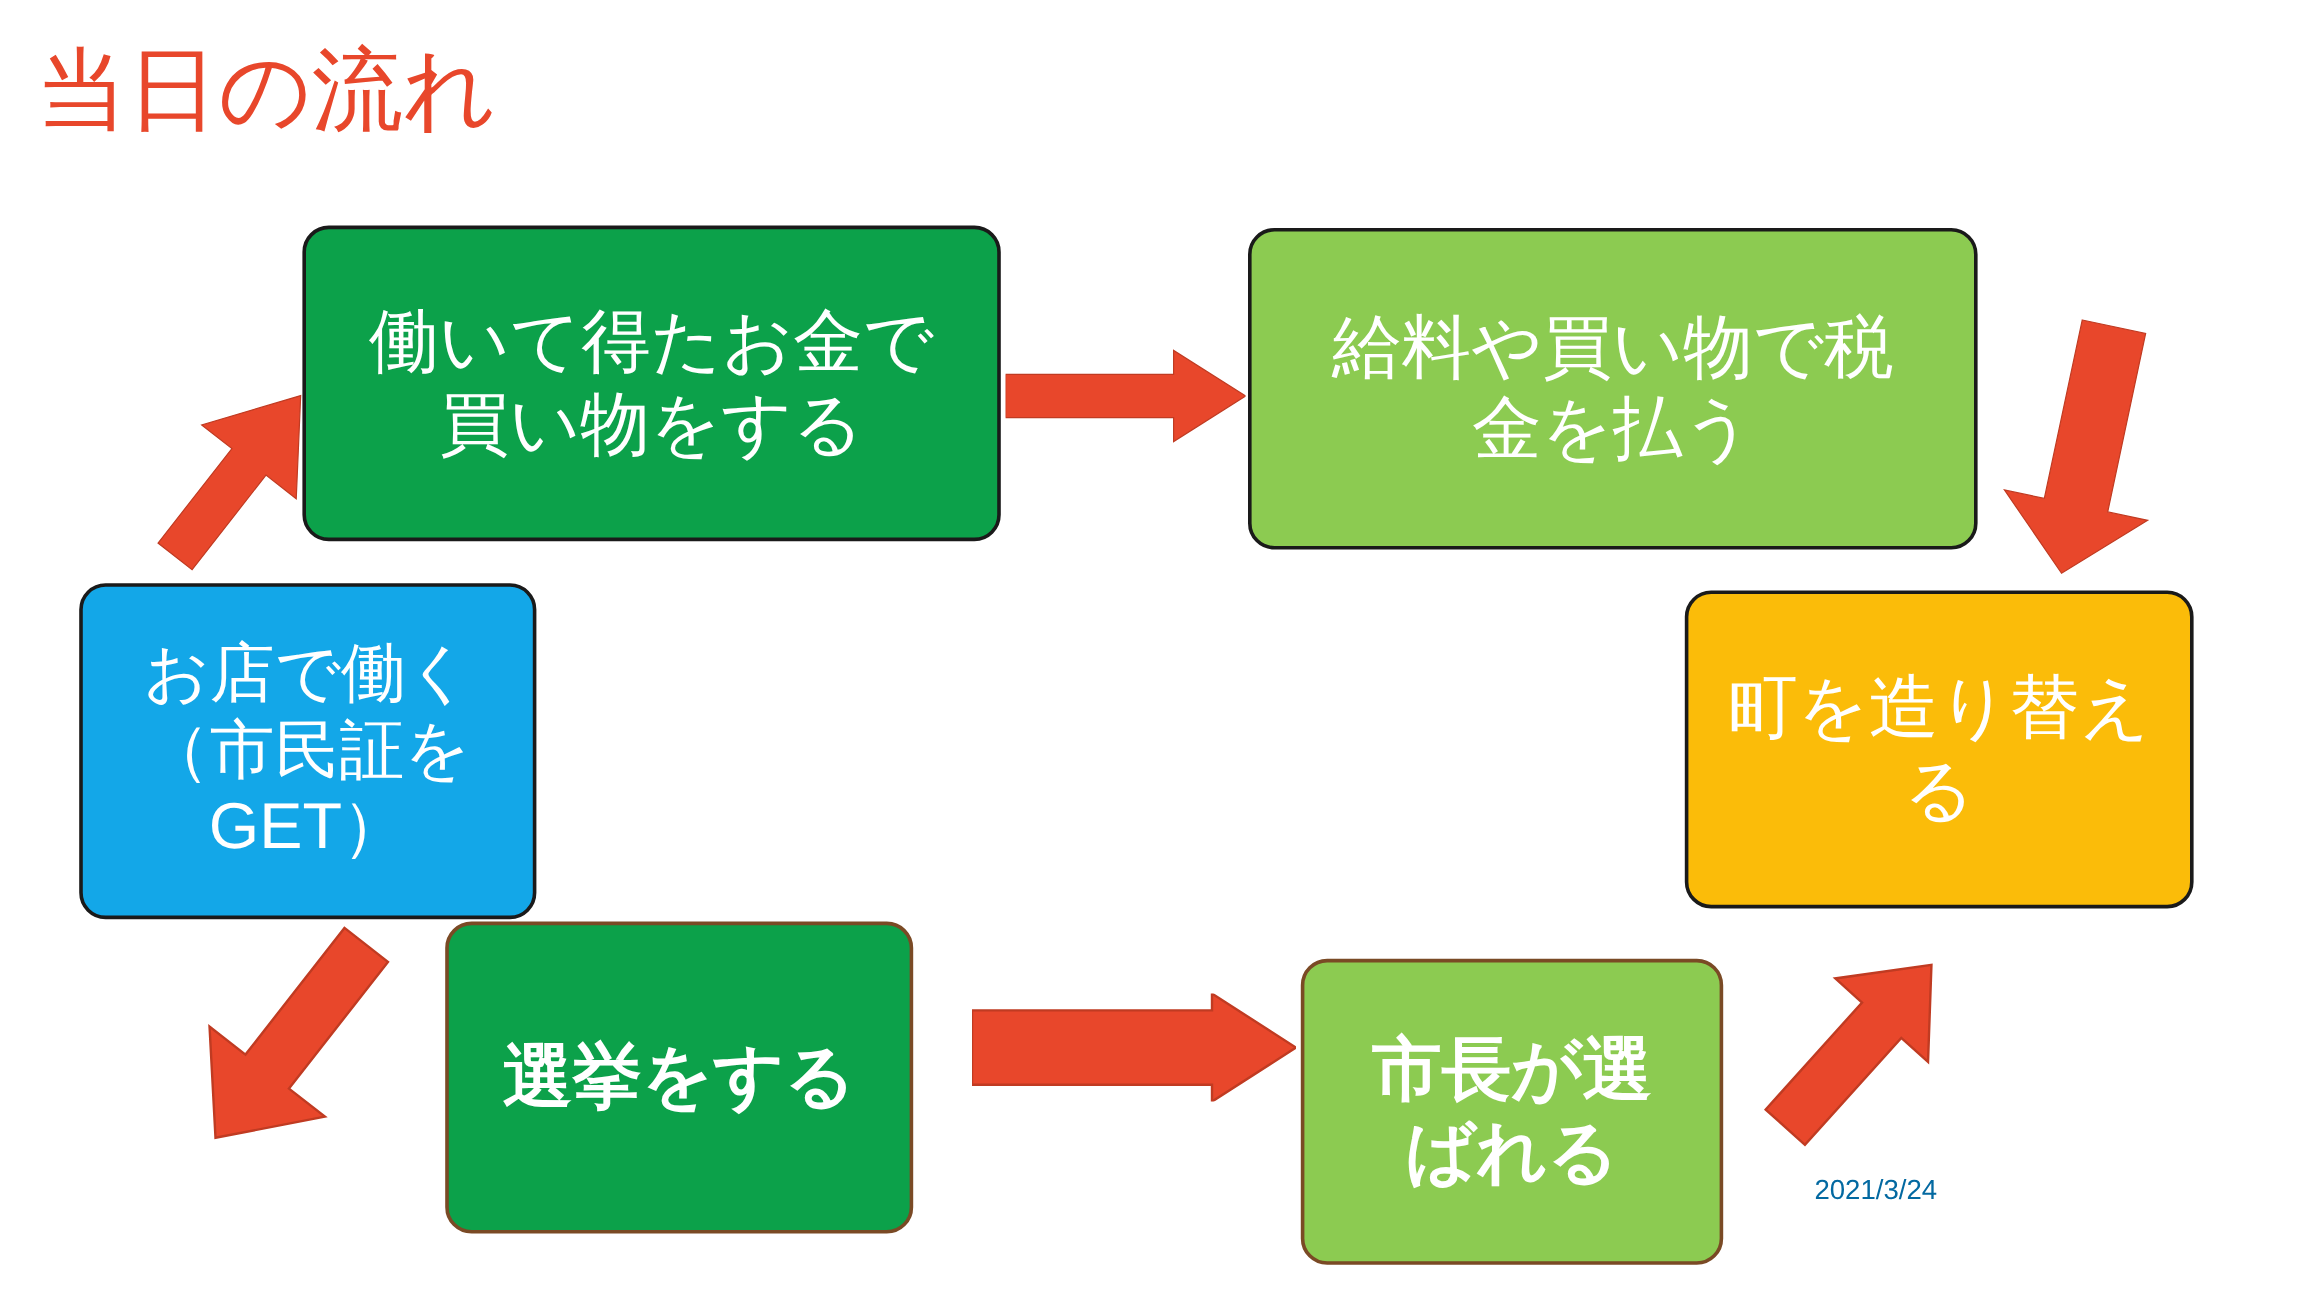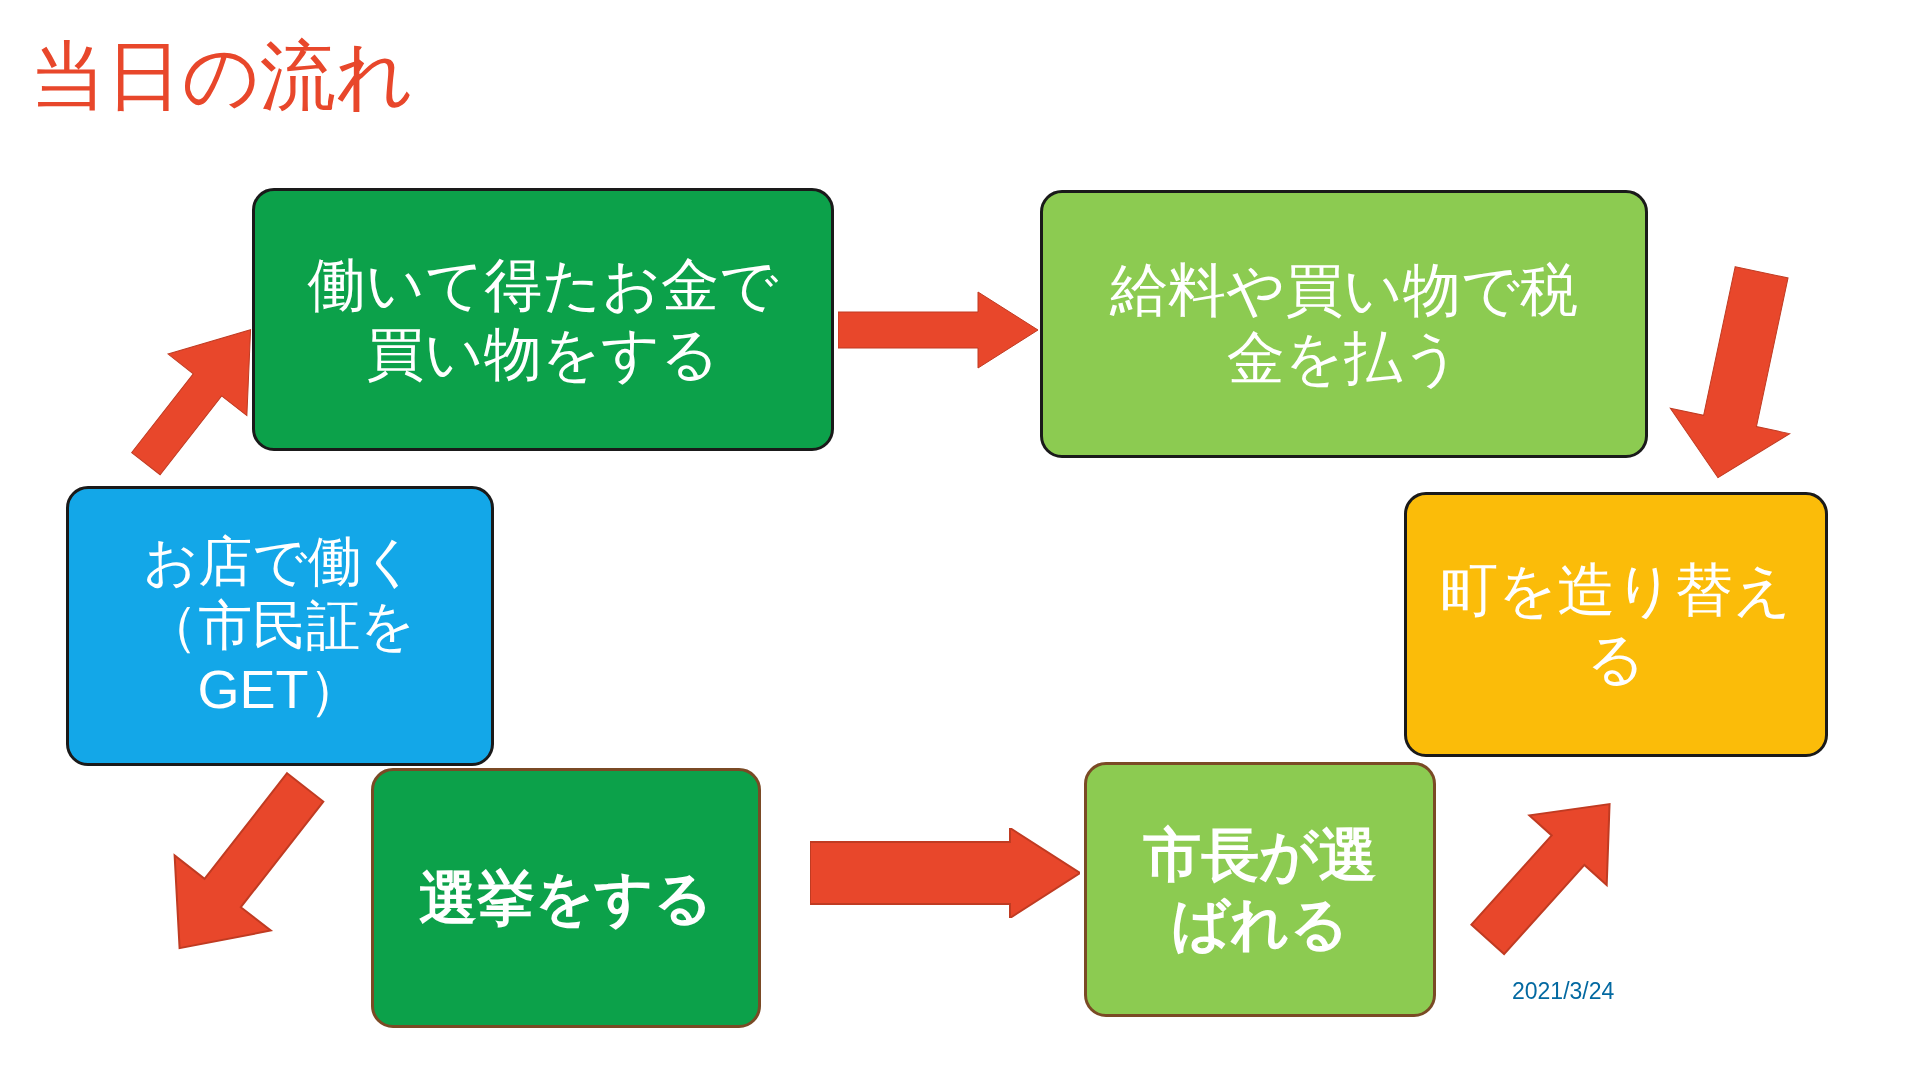--- a/index.html
+++ b/index.html
@@ -52,21 +52,21 @@
     overflow: hidden;
   }
   .flow-box .box-label {
     display: block;
     width: 100%;
     white-space: pre-line;
   }
 
   
   #box-work-shop {          
-    left: 66px;  top: 486px;  width: 428px; height: 280px;
+    left: 66px;  top: 486px;  width: 381px; height: 280px;
     background: #13A7E8;
     border: 3px solid #1A1A1A;
     font-size: 54px;
   }
   #box-buy-things {         
     left: 252px; top: 188px;  width: 582px; height: 263px;
     background: #0CA14A;
     border: 3px solid #1A1A1A;
     font-size: 58px;
   }
@@ -83,21 +83,21 @@
     font-size: 58px;
   }
   #box-election {           
     left: 371px; top: 768px; width: 390px; height: 260px;
     background: #0CA14A;
     border: 3px solid #7A4A25;
     font-size: 58px;
     font-weight: bold;
   }
   #box-mayor-chosen {       
-    left: 1084px; top: 762px; width: 352px; height: 255px;
+    left: 1084px; top: 799px; width: 352px; height: 255px;
     background: #8CCB51;
     border: 3px solid #7A4A25;
     font-size: 58px;
     font-weight: bold;
   }
 
   
   .arrow {
     position: absolute;
   }

